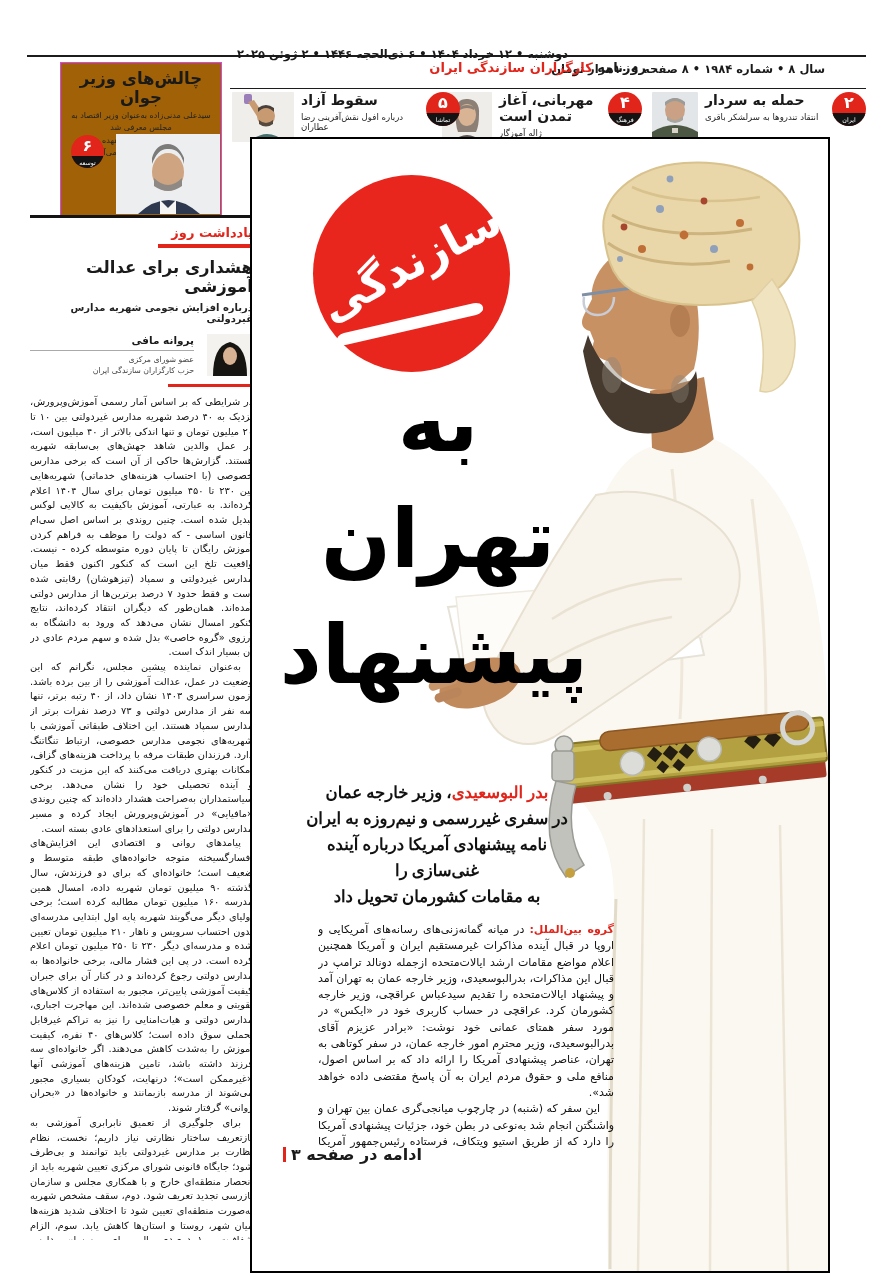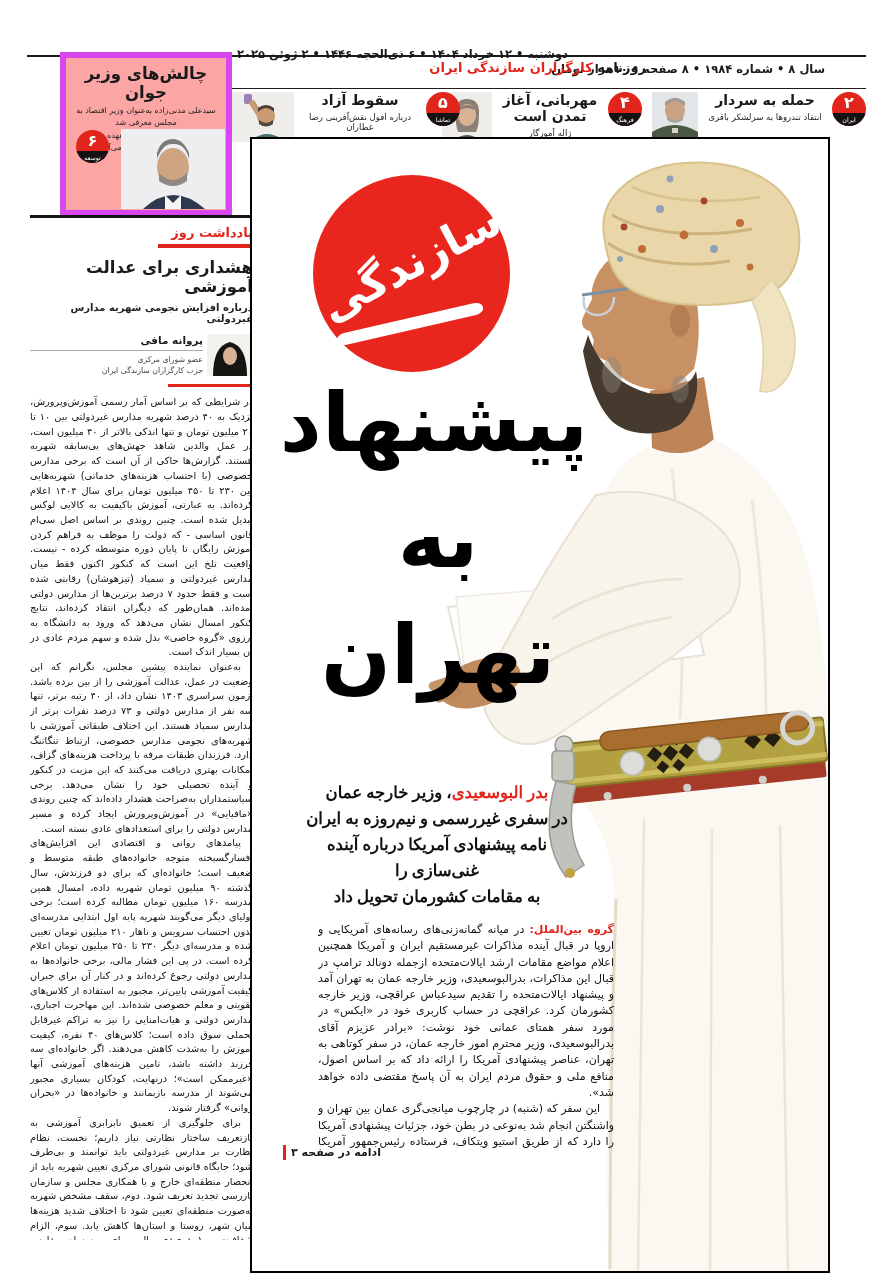--- a/index.html
+++ b/index.html
@@ -12,38 +12,38 @@
   
   .hdr-meta{position:absolute;right:68px;top:62px;font-size:11.5px;font-weight:700;}
   .hdr-brand{position:absolute;right:247px;top:60px;font-size:13px;font-weight:700;}
   .hdr-date{position:absolute;left:237px;top:47px;font-size:11.5px;font-weight:700;}
   
   .brief{position:absolute;top:92px;display:flex;gap:7px;align-items:flex-start;}
   .badge{width:34px;height:34px;border-radius:50%;background:#e1251b;overflow:hidden;
          color:#fff;text-align:center;flex:none;display:flex;flex-direction:column;}
   .badge-num{font-size:16px;font-weight:700;line-height:21px;height:21px;}
   .badge-sec{background:#131313;font-size:6.3px;line-height:13px;height:13px;}
-  .brief-text{text-align:center;}
+  .brief-text{text-align:left;}
   .brief-title{font-size:14px;font-weight:700;line-height:1.15;}
   .brief-sub{font-size:8.6px;margin-top:4px;color:#222;}
   .brief-photo{flex:none;border-radius:1px;}
   
-  .feature{position:absolute;left:60px;top:52px;width:160px;height:152px;border:6px solid #d946ef;background:#fca5a5;}
+  .feature{position:absolute;left:60px;top:62px;width:160px;height:152px;border:1px solid #d946ef;background:#a16207;}
   .feature-title{font-size:16.5px;font-weight:700;text-align:center;margin-top:6px;}
   .feature-lines{font-size:8px;line-height:1.55;text-align:center;margin-top:3px;color:#222;}
   .feature .badge{position:absolute;left:10px;top:72px;width:33px;height:33px;}
   .feature-photo{position:absolute;right:1px;bottom:1px;}
   
   .note{position:absolute;left:30px;top:215px;width:223px;height:1025px;overflow:hidden;}
   .note-topbar{height:3px;background:#131313;}
   .note-label{font-size:13px;font-weight:700;margin-top:7px;text-align:right;}
   .note-redline{width:95px;height:3.5px;background:#e1251b;margin-top:4px;margin-left:auto;margin-right:0;}
   .note-title{font-size:16.5px;font-weight:700;margin-top:10px;text-align:right;}
   .note-sub{font-size:10px;font-weight:700;margin-top:6px;text-align:right;color:#222;}
-  .author{display:flex;gap:4px;margin-top:10px;align-items:flex-start;}
+  .author{display:flex;gap:13px;margin-top:10px;align-items:flex-start;}
   .author-info{flex:1;text-align:right;}
   .author-name{font-size:10.5px;font-weight:700;}
   .author-hr{border:0;border-top:1px solid #aaa;margin:4px 0 3px 0;}
   .author-role{font-size:7.8px;color:#444;line-height:1.5;}
   .note-redbar{width:85px;height:3.5px;background:#e1251b;margin:7px 0 0 auto;}
   .note-body{margin-top:8px;font-size:9.8px;line-height:14.7px;text-align:justify;height:893px;overflow:hidden;color:#111;}
   .note-body p{margin:0;}
   .note-body p + p{text-indent:12px;}
   
   .frame{position:absolute;left:250px;top:137px;width:576px;height:1132px;border:2px solid #000;background:#fff;}
@@ -56,21 +56,21 @@
   .headline{position:absolute;left:36px;top:226px;width:300px;text-align:center;z-index:2;
             font-size:82px;font-weight:700;line-height:116px;letter-spacing:-2px;color:#000;}
   .lead{position:absolute;left:40px;top:641px;width:290px;text-align:center;z-index:2;
         font-size:16.5px;font-weight:700;line-height:26px;color:#111;font-family:Liberation Serif, serif;}
   .main-body{position:absolute;left:66px;top:783px;width:296px;height:226px;overflow:hidden;z-index:2;
              font-size:11px;line-height:16.3px;text-align:justify;color:#111;}
   .main-body p{margin:0;}
   .main-body p + p{text-indent:14px;}
   .kicker{color:#e1251b;font-weight:700;}
   .more{position:absolute;left:31px;top:1006px;z-index:2;display:flex;gap:5px;align-items:center;}
-  .more-text{font-size:11px;font-weight:700;}
+  .more-text{font-size:16px;font-weight:700;}
   .more-bar{width:3px;height:15px;background:#e1251b;display:inline-block;}
 </style>
 </head>
 <body>
 
 <div class="page">
 
   <div class="rule r1"></div>
   <div class="rule r2"></div>
 
@@ -268,22 +268,22 @@
       <path d="M528 686 L536 1132" stroke="#ece5d6" stroke-width="2.5" fill="none"></path>
       <path d="M364 760 C360 880 358 1000 358 1130" stroke="#e2dbc9" stroke-width="3" fill="none"></path>
     </svg>
 
     <div class="logo">
       <span class="logo-text">سازندگی</span>
       <div class="logo-swoosh"></div>
     </div>
 
     <div class="headline">
+      <div>به تهران</div>
       <div>پیشنهاد</div>
-      <div>به تهران</div>
     </div>
 
     <div class="lead">
       <div><span class="red">بدر البوسعیدی</span><span>، وزیر خارجه عمان</span></div>
       <div>در سفری غیررسمی و نیم‌روزه به ایران</div>
       <div>نامه پیشنهادی آمریکا درباره آینده غنی‌سازی را</div>
       <div>به مقامات کشورمان تحویل داد</div>
     </div>
 
     <div class="main-body">

